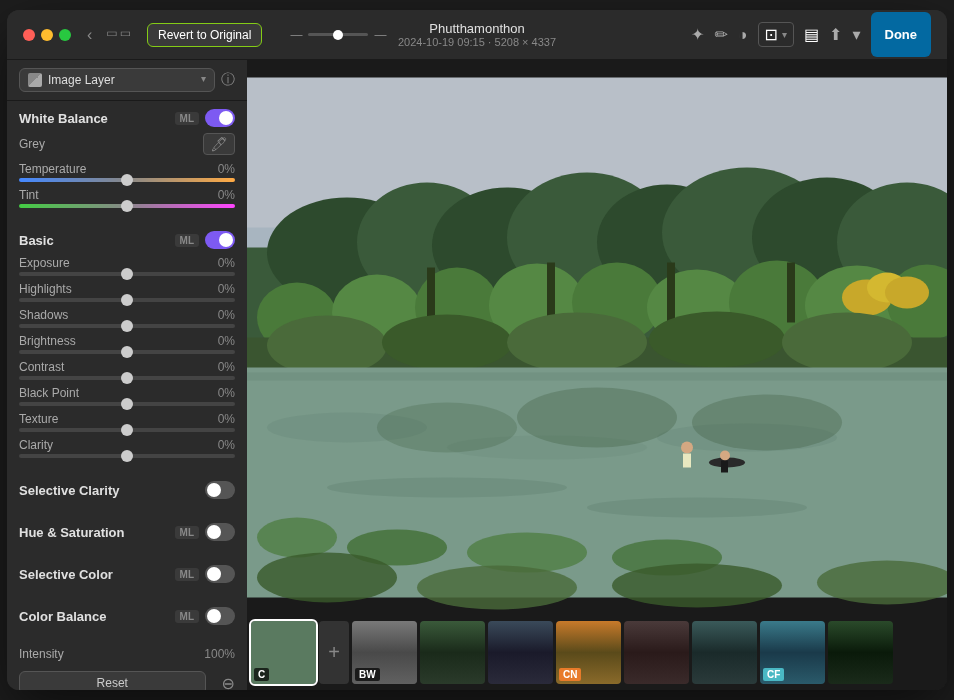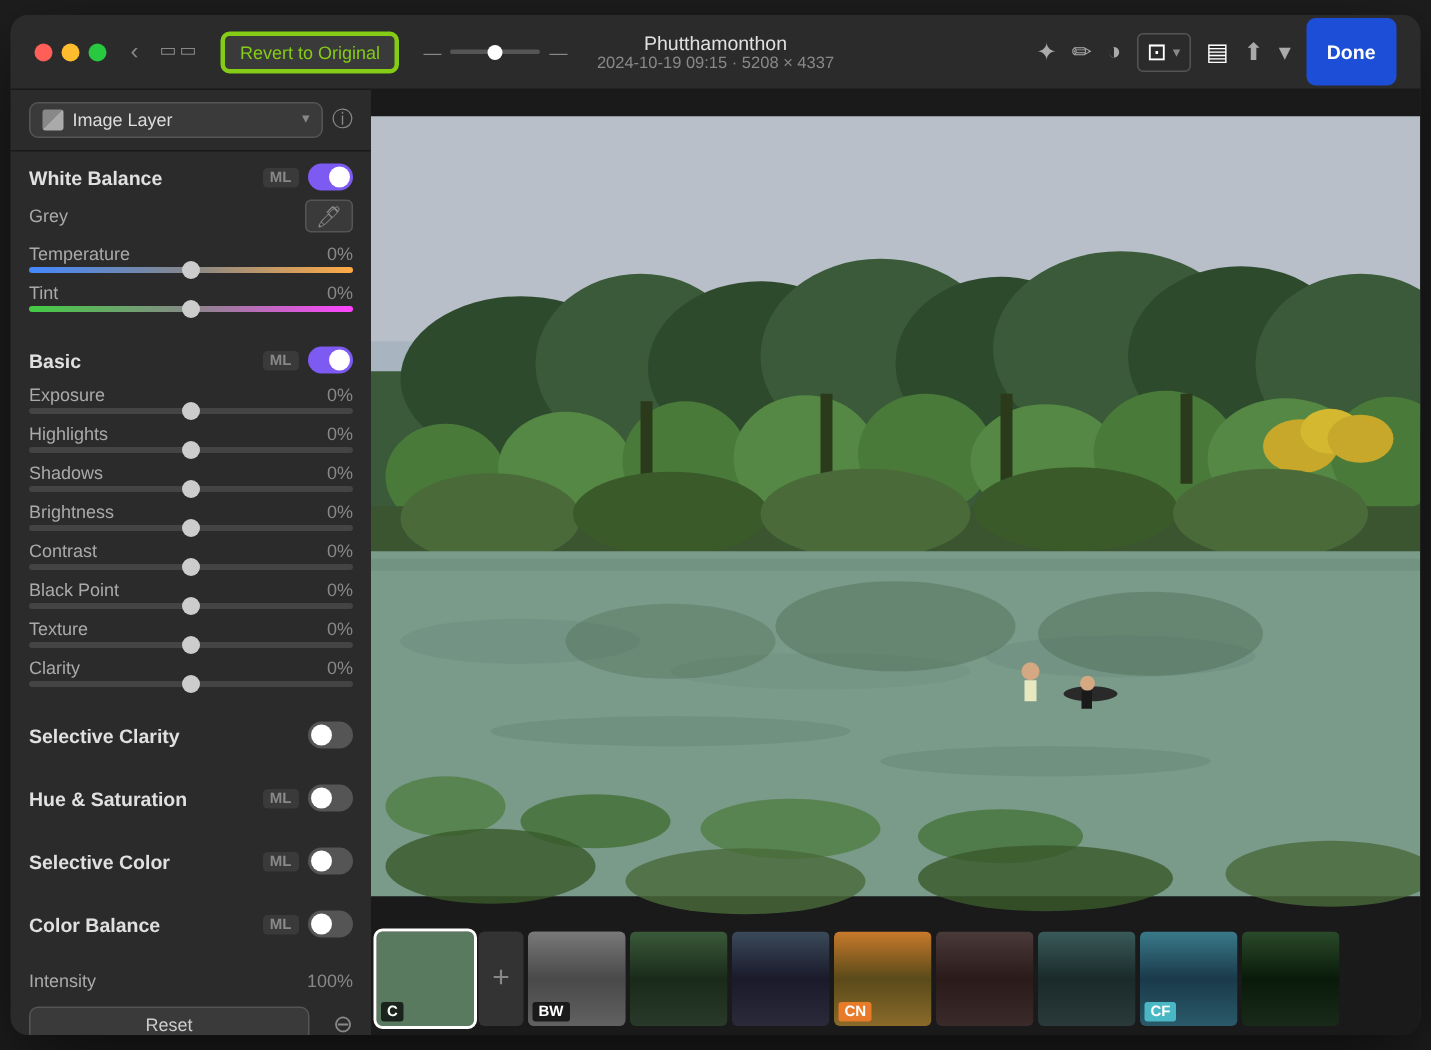--- a/index.html
+++ b/index.html
@@ -55,27 +55,27 @@
     .nav-btn {
       color: #888;
       font-size: 16px;
       cursor: pointer;
       background: none;
       border: none;
       padding: 2px 4px;
     }
     .titlebar-revert {
       background: #3a3a3a;
-      border: 3px solid #84cc16;
-      color: #84cc16;
+      border: 1px solid #84cc16;
+      color: #ffffff;
       font-size: 12px;
       padding: 4px 10px;
       border-radius: 6px;
       cursor: pointer;
-      margin-right: 16px;
+      margin-right: 28px;
     }
     .titlebar-zoom {
       display: flex;
       align-items: center;
       gap: 6px;
       color: #888;
       font-size: 12px;
       margin-right: auto;
     }
     .zoom-slider {
@@ -120,21 +120,21 @@
     }
     .tool-icon {
       color: #aaa;
       font-size: 16px;
       cursor: pointer;
     }
     .tool-icon-active {
       color: #fff;
     }
     .done-btn {
-      background: #1d4ed8;
+      background: #0369a1;
       color: #fff;
       border: none;
       border-radius: 6px;
       padding: 15px 14px;
       font-size: 13px;
       font-weight: 600;
       cursor: pointer;
     }
     
     .main-content {

